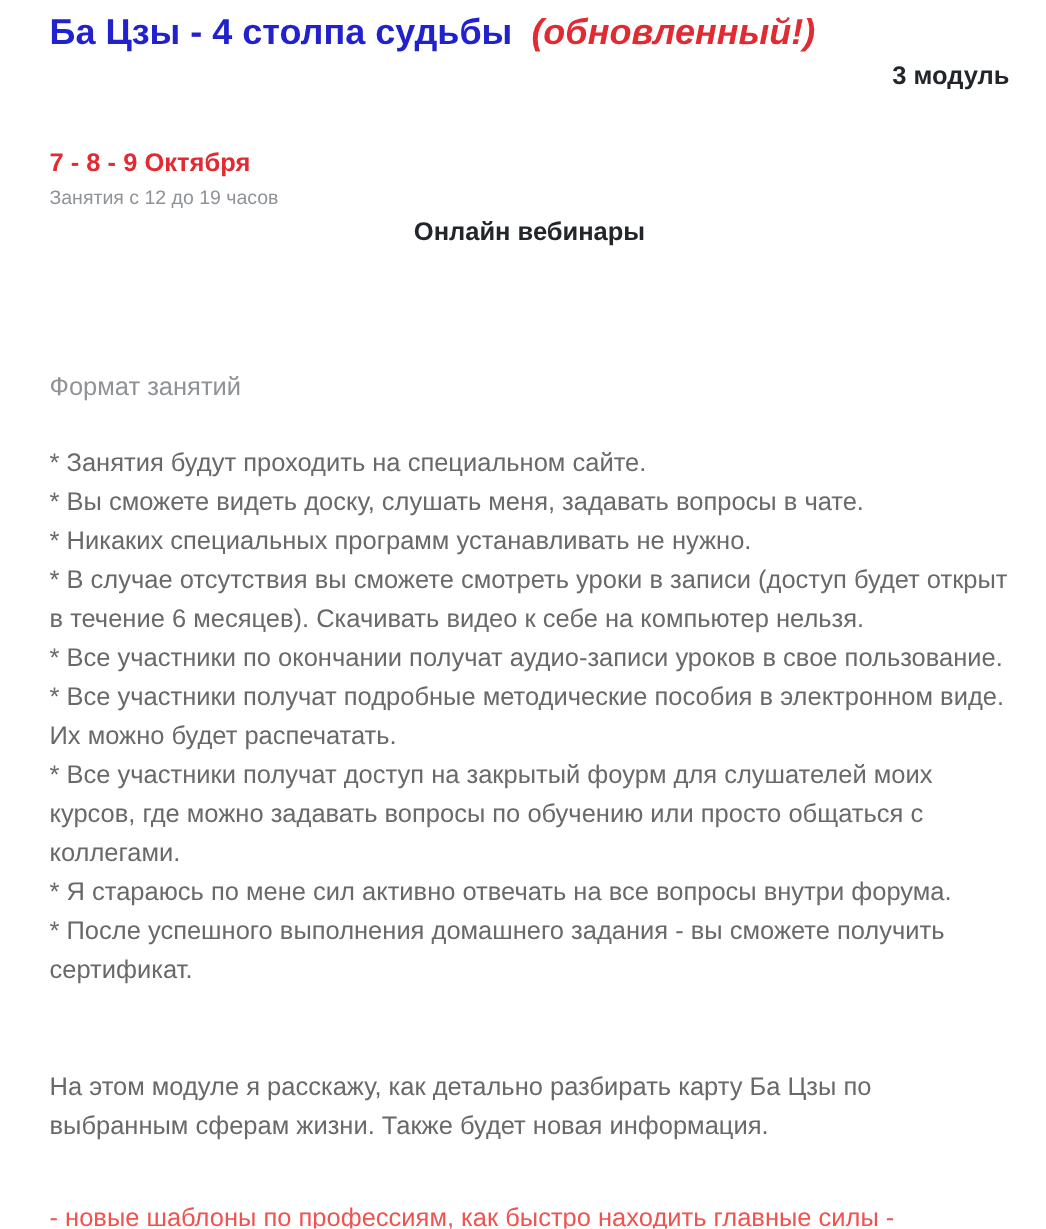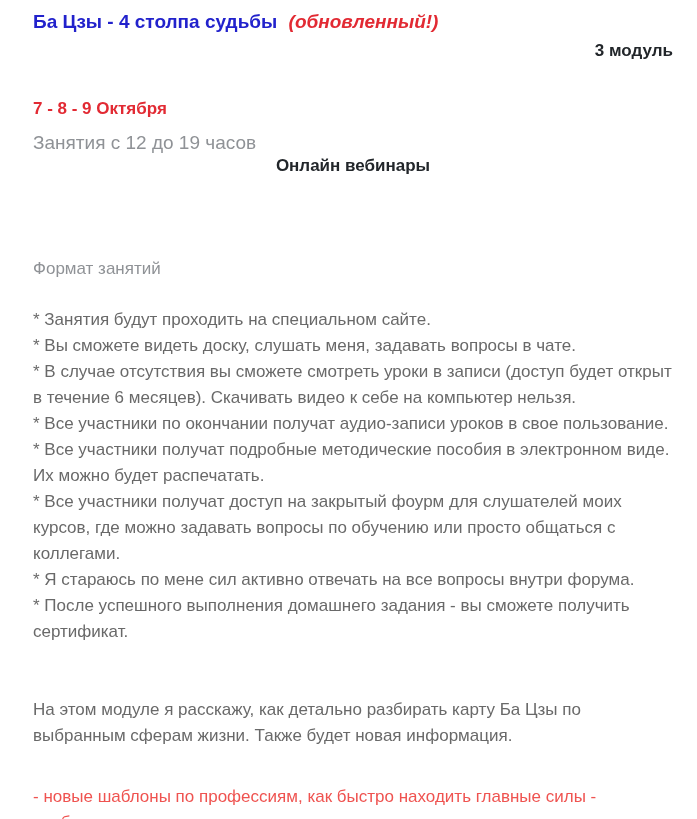--- a/index.html
+++ b/index.html
@@ -18,48 +18,48 @@
     background:#ffffff;
     font-family:"Liberation Sans","DejaVu Sans",sans-serif;
     -webkit-font-smoothing:antialiased;
     overflow:hidden;
   }
   .doc{
     padding:9px 24px 0 33px;
   }
   .title-row{
     margin:0;
-    font-size:19px;
+    font-size:24px;
     line-height:26px;
     font-weight:700;
   }
   .course-title{color:var(--title-blue);}
   .updated-badge{
     color:var(--accent-red);
     font-style:italic;
     margin-left:6px;
   }
   .module{
     margin:5px 0 0 0;
     font-size:17px;
     line-height:22px;
     font-weight:700;
     color:var(--text-dark);
     text-align:right;
   }
   .dates{
-    margin:35px 0 11px 0;
+    margin:35px 0 0 0;
     font-size:17px;
     line-height:23px;
     font-weight:700;
     color:var(--accent-red);
   }
   .hours{
     margin:0;
-    font-size:19px;
+    font-size:13px;
     line-height:23px;
     color:var(--text-light-gray);
   }
   .webinar{
     margin:0;
     font-size:17px;
     line-height:23px;
     font-weight:700;
     color:var(--text-dark);
     text-align:center;
@@ -114,20 +114,21 @@
   <p class="webinar">Онлайн вебинары</p>
 
   <p class="format-heading">Формат занятий</p>
 
   <div class="format-list">
 
       <p class="format-item">* Занятия будут проходить на специальном сайте.</p>
 
       <p class="format-item">* Вы сможете видеть доску, слушать меня, задавать вопросы в чате.</p>
 
+      <p class="format-item">* Никаких специальных программ устанавливать не нужно.</p>
 
 
       <p class="format-item">* В случае отсутствия вы сможете смотреть уроки в записи (доступ будет открыт в течение 6 месяцев). Скачивать видео к себе на компьютер нельзя.</p>
 
       <p class="format-item">* Все участники по окончании получат аудио-записи уроков в свое пользование.</p>
 
       <p class="format-item">* Все участники получат подробные методические пособия в электронном виде. Их можно будет распечатать.</p>
 
       <p class="format-item">* Все участники получат доступ на закрытый фоурм для слушателей моих курсов, где можно задавать вопросы по обучению или просто общаться с коллегами.</p>
 

